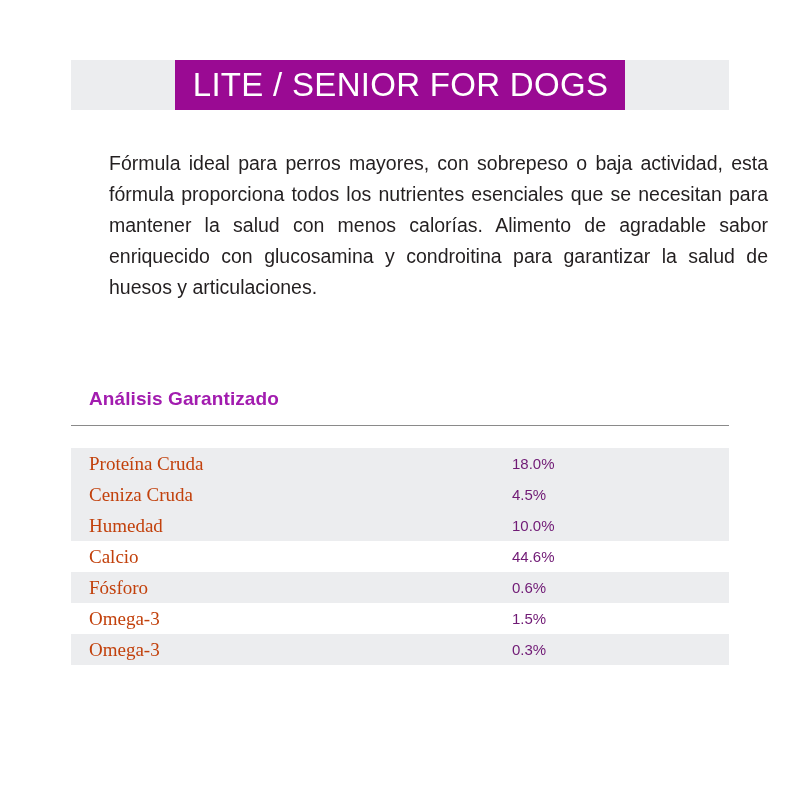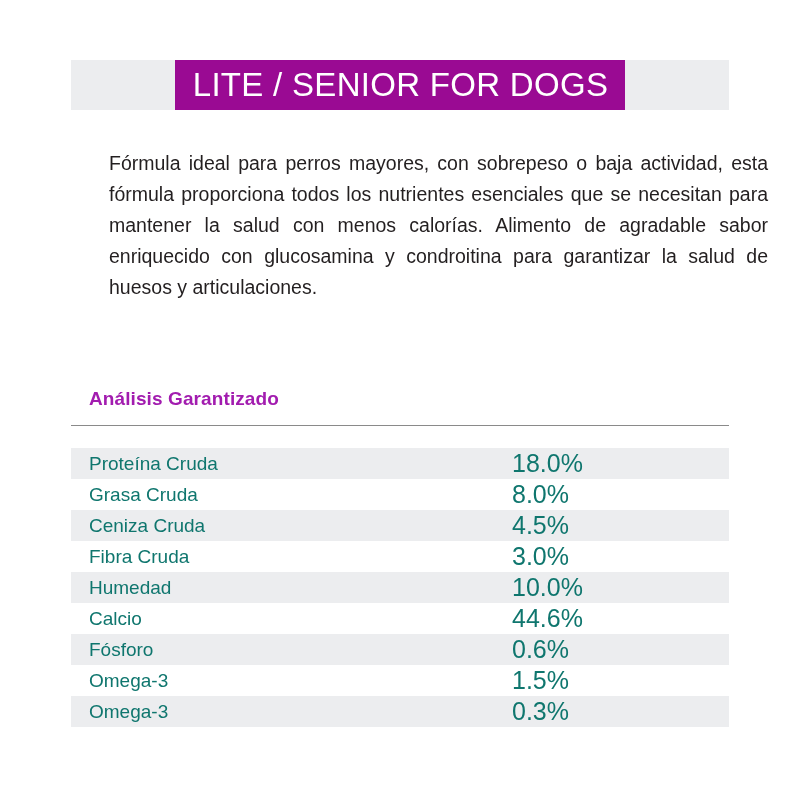--- a/index.html
+++ b/index.html
@@ -101,32 +101,32 @@
     height: 31px;
     display: flex;
     align-items: center;
     background: #ffffff;
   }
   .analysis-row.shaded {
     background: #ECEDEF;
   }
   .analysis-label {
     padding-left: 18px;
-    font-family: Liberation Sans, sans-serif;
+    font-family: Liberation Serif, serif;
     font-size: 19px;
-    color: #0f766e;
+    color: #c2410c;
     line-height: 1;
     white-space: nowrap;
   }
   .analysis-value {
     position: absolute;
     left: 441px;
     font-family: "Liberation Sans", sans-serif;
-    font-size: 25px;
-    color: #0f766e;
+    font-size: 15px;
+    color: #701a75;
     line-height: 1;
     white-space: nowrap;
   }
 </style>
 </head>
 <body>
 
 <div class="page">
 
   <div class="header-bar">
@@ -139,31 +139,23 @@
 
   <div class="section-heading">Análisis Garantizado</div>
 
   <div class="section-rule"></div>
 
   <div class="analysis-table" id="analysis-table">
       <div class="analysis-row shaded">
         <span class="analysis-label">Proteína Cruda</span>
         <span class="analysis-value">18.0%</span>
       </div>
-      <div class="analysis-row">
-        <span class="analysis-label">Grasa Cruda</span>
-        <span class="analysis-value">8.0%</span>
-      </div>
       <div class="analysis-row shaded">
         <span class="analysis-label">Ceniza Cruda</span>
         <span class="analysis-value">4.5%</span>
-      </div>
-      <div class="analysis-row">
-        <span class="analysis-label">Fibra Cruda</span>
-        <span class="analysis-value">3.0%</span>
       </div>
       <div class="analysis-row shaded">
         <span class="analysis-label">Humedad</span>
         <span class="analysis-value">10.0%</span>
       </div>
       <div class="analysis-row">
         <span class="analysis-label">Calcio</span>
         <span class="analysis-value">44.6%</span>
       </div>
       <div class="analysis-row shaded">

